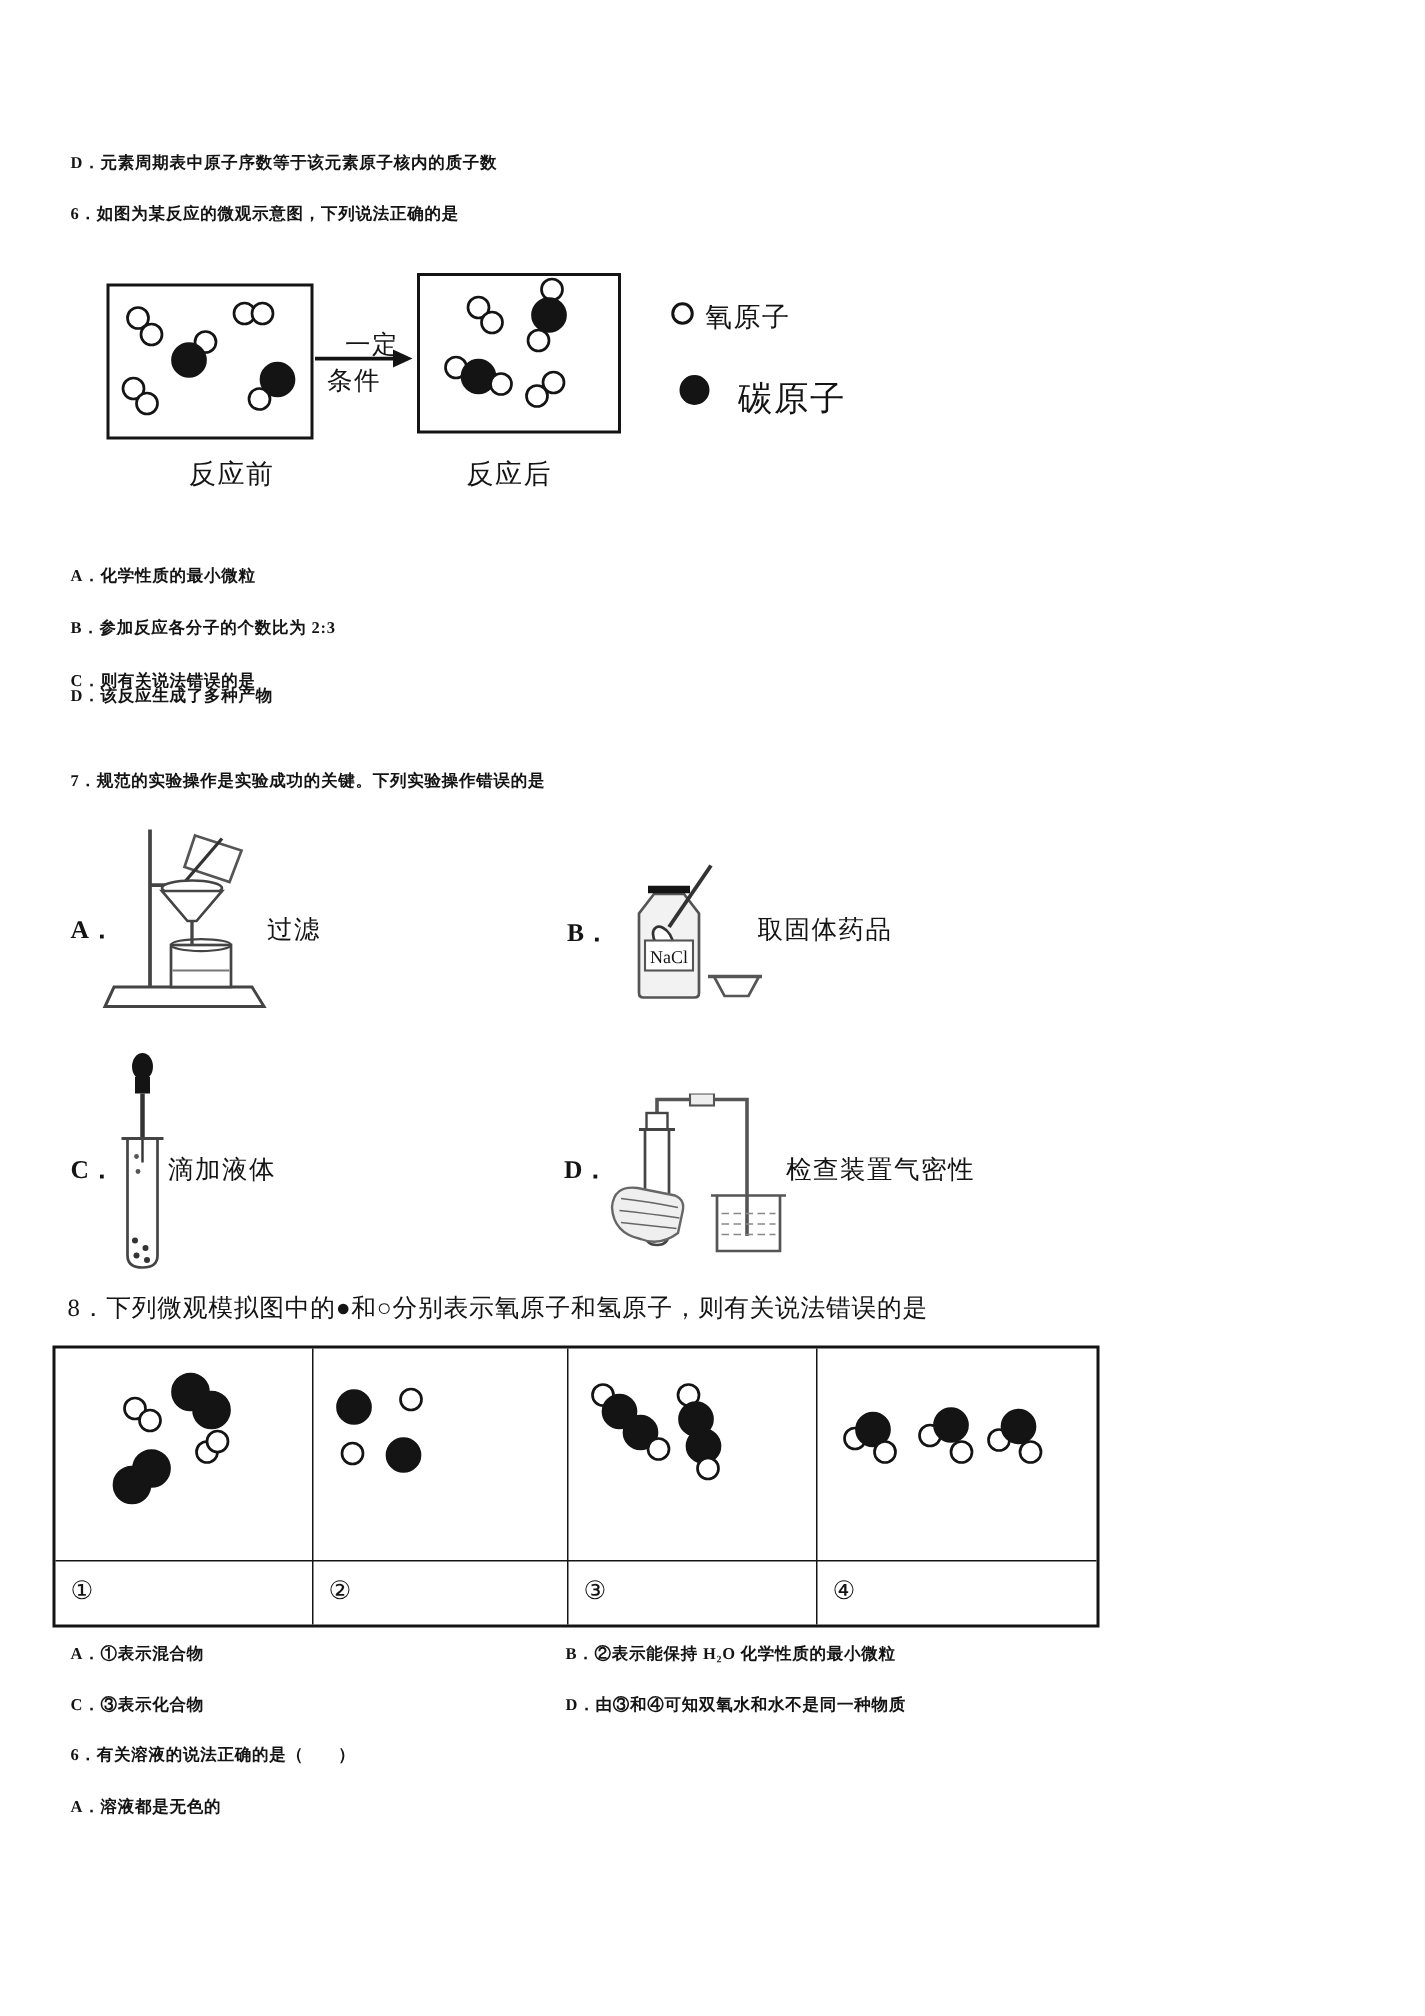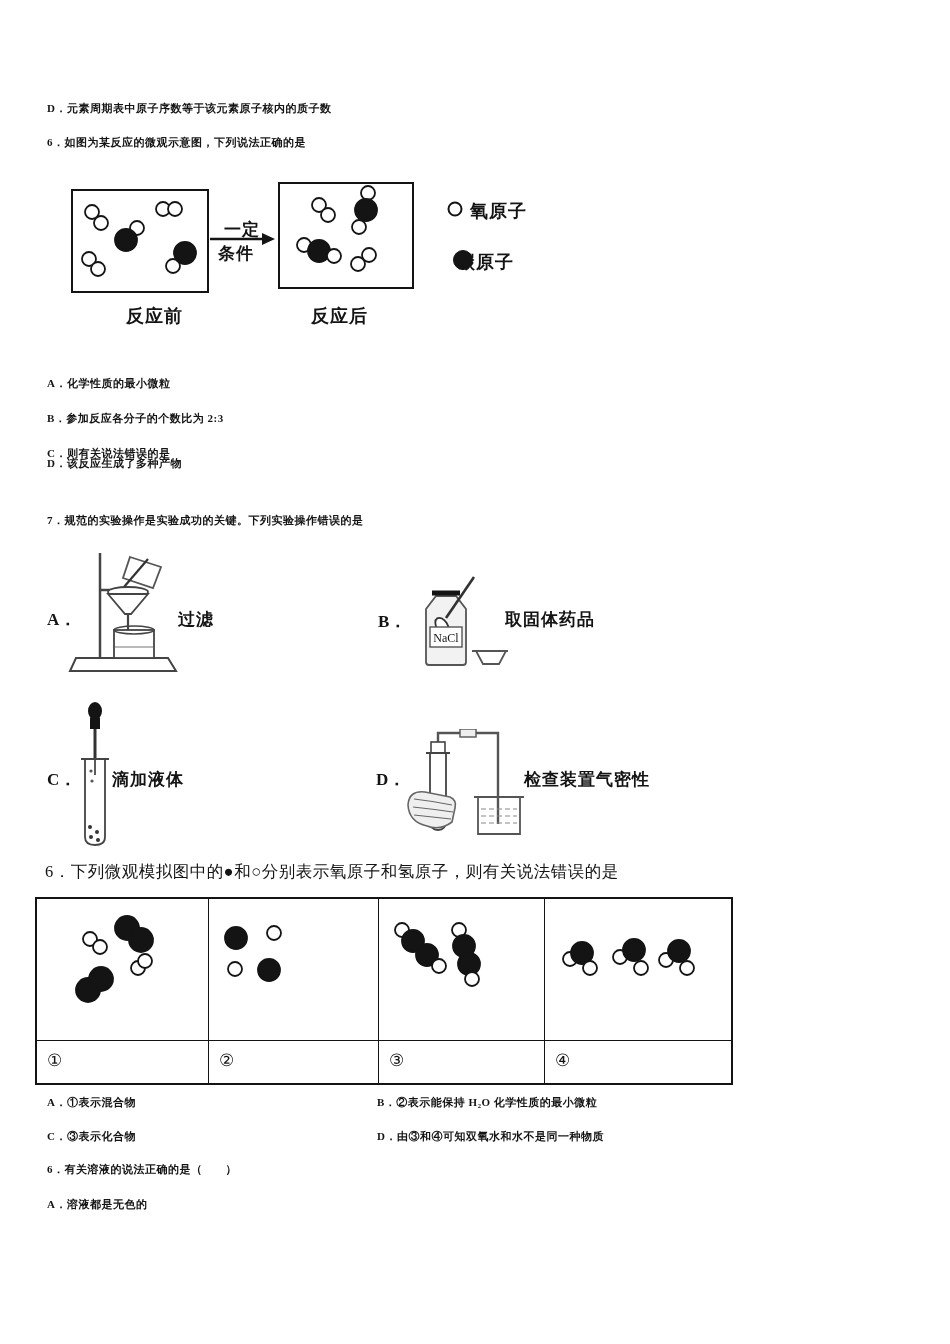--- a/index.html
+++ b/index.html
@@ -4,22 +4,22 @@
 <style>
   html,body{margin:0;padding:0;}
   body{
     width:950px;height:1344px;position:relative;background:#ffffff;
     font-family:"Liberation Serif", serif;color:#141414;overflow:hidden;
   }
   .line{position:absolute;font-size:11px;font-weight:bold;white-space:nowrap;letter-spacing:.5px;}
   .light{font-weight:normal;}
   .fig{position:absolute;}
   .fig-text{position:absolute;font-size:17px;font-weight:bold;white-space:nowrap;}
-  .fig-text.normal{font-weight:bold;letter-spacing:1px;}
-  .caption{position:absolute;font-size:17px;font-weight:bold;white-space:nowrap;letter-spacing:1px;}
+  .fig-text.normal{font-weight:normal;letter-spacing:1px;}
+  .caption{position:absolute;font-size:17px;font-weight:normal;white-space:nowrap;letter-spacing:1px;}
   .optletter{position:absolute;font-size:17px;font-weight:bold;}
   svg{display:block;}
   
   .q8table{
     position:absolute;left:35px;top:897px;width:694px;
     border:2px solid #141414;
     display:grid;
     grid-template-columns:171px 170px 166px 187px;
     grid-template-rows:141px 43px;
   }
@@ -66,26 +66,26 @@
         <circle cx="244" cy="67" r="7" fill="#ffffff" stroke="#141414" stroke-width="1.8"></circle>
         <circle cx="259" cy="73" r="11" fill="#141414" stroke="#141414" stroke-width="1.8"></circle>
         <circle cx="274" cy="78" r="7" fill="#ffffff" stroke="#141414" stroke-width="1.8"></circle>
         <circle cx="298" cy="86" r="7" fill="#ffffff" stroke="#141414" stroke-width="1.8"></circle>
         <circle cx="309" cy="77" r="7" fill="#ffffff" stroke="#141414" stroke-width="1.8"></circle>
       </g>
 
     <circle cx="395" cy="31" r="6.5" fill="#ffffff" stroke="#141414" stroke-width="2"></circle>
     <circle cx="403" cy="82" r="9.5" fill="#141414" stroke="#141414"></circle>
   </svg>
-  <span class="fig-text normal" style="left:158px;top:40px;width:48px;text-align:center">一定</span>
+  <span class="fig-text normal" style="left:158px;top:40px;width:48px;text-align:right">一定</span>
   <span class="fig-text normal" style="left:158px;top:64px;width:48px;text-align:left">条件</span>
   <span class="fig-text normal" style="left:66px;top:126px;font-size:18px">反应前</span>
   <span class="fig-text normal" style="left:251px;top:126px;font-size:18px">反应后</span>
   <span class="fig-text normal" style="left:410px;top:21px;font-size:18px">氧原子</span>
-  <span class="fig-text normal" style="left:397px;top:72px;font-size:18px">碳原子</span>
+  <span class="fig-text normal" style="left:432px;top:72px;font-size:23px">碳原子</span>
 </div>
 
 <div class="line" style="left:47px;top:376px">A．化学性质的最小微粒</div>
 <div class="line" style="left:47px;top:411px">B．参加反应各分子的个数比为 2:3</div>
 <div class="line" style="left:47px;top:446px">C．则有关说法错误的是</div>
 <div class="line" style="left:47px;top:456px">D．该反应生成了多种产物</div>
 
 <div class="line" style="left:47px;top:513px">7．规范的实验操作是实验成功的关键。下列实验操作错误的是</div>
 
 <span class="optletter" style="left:47px;top:608px">A．</span>
@@ -167,21 +167,21 @@
 
     <path d="M78,68 L78,105 L120,105 L120,68" fill="none" stroke="#555" stroke-width="1.8"></path>
     <line x1="74" y1="68" x2="124" y2="68" stroke="#555" stroke-width="1.8"></line>
     <line x1="81" y1="80" x2="117" y2="80" stroke="#888" stroke-width="1.1" stroke-dasharray="5 3"></line>
     <line x1="81" y1="87" x2="117" y2="87" stroke="#888" stroke-width="1.1" stroke-dasharray="5 3"></line>
     <line x1="81" y1="94" x2="117" y2="94" stroke="#888" stroke-width="1.1" stroke-dasharray="5 3"></line>
   </svg>
 </div>
 <span class="caption" style="left:524px;top:768px">检查装置气密性</span>
 
-<div class="line light" style="left:45px;top:861px;font-size:16.5px">6．下列微观模拟图中的●和○分别表示氧原子和氢原子，则有关说法错误的是</div>
+<div class="line light" style="left:45px;top:861px;font-size:16.5px">8．下列微观模拟图中的●和○分别表示氧原子和氢原子，则有关说法错误的是</div>
 
 <div class="q8table">
   <div class="q8cell first">
     <svg width="100%" height="141">
         <circle cx="53" cy="40" r="7" fill="#ffffff" stroke="#141414" stroke-width="1.8"></circle>
         <circle cx="63" cy="48" r="7" fill="#ffffff" stroke="#141414" stroke-width="1.8"></circle>
         <circle cx="90" cy="29" r="12" fill="#141414" stroke="#141414" stroke-width="1.8"></circle>
         <circle cx="104" cy="41" r="12" fill="#141414" stroke="#141414" stroke-width="1.8"></circle>
         <circle cx="101" cy="69" r="7" fill="#ffffff" stroke="#141414" stroke-width="1.8"></circle>
         <circle cx="108" cy="62" r="7" fill="#ffffff" stroke="#141414" stroke-width="1.8"></circle>

